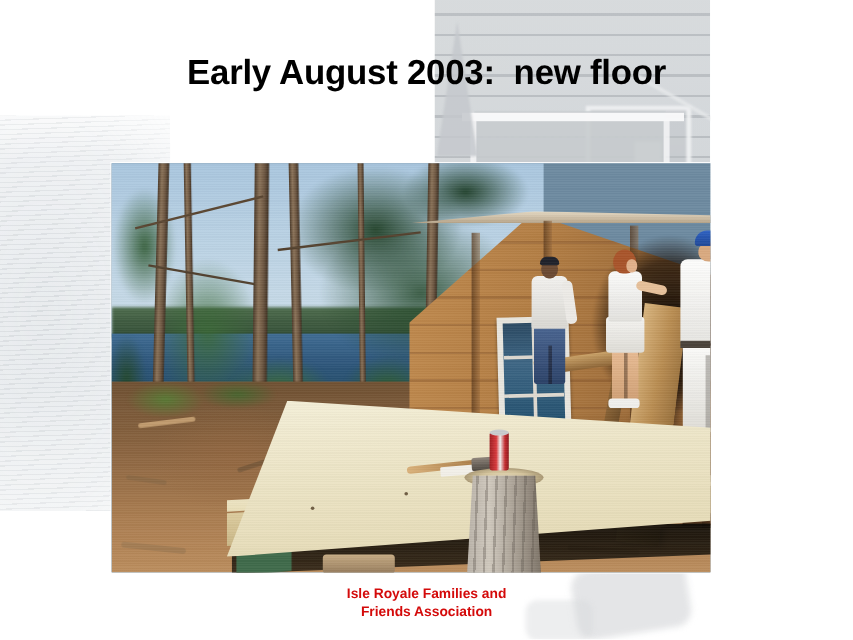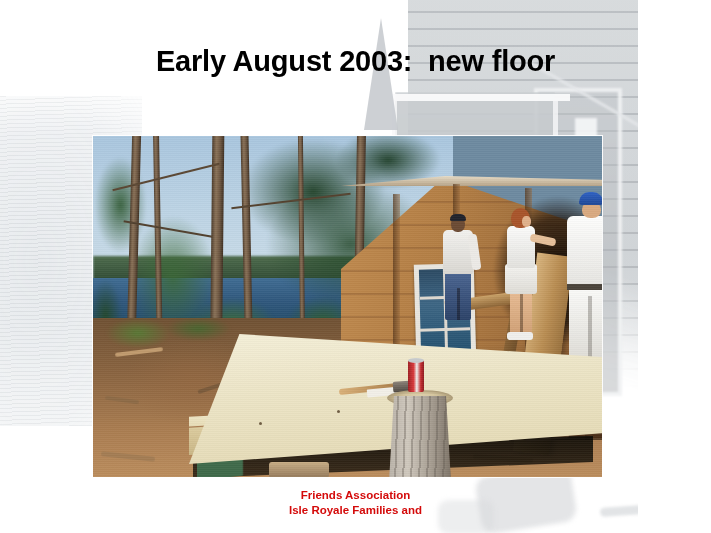--- a/index.html
+++ b/index.html
@@ -5,21 +5,21 @@
   html, body {
     margin: 0;
     padding: 0;
     background: #ffffff;
   }
   body {
     font-family: "Liberation Sans", sans-serif;
   }
   #slide {
     position: relative;
-    width: 638px;
+    width: 592px;
     height: 533px;
     overflow: hidden;
     background: #ffffff;
   }
 
   
   .bg-layer {
     position: absolute;
     inset: 0;
     overflow: hidden;
@@ -571,17 +571,17 @@
     <div class="ph hammer-head"></div>
     <div class="ph stump-top"></div>
     <div class="ph stump"></div>
     <div class="ph can"></div>
     <div class="ph can-top"></div>
 
     <div class="ph photo-grain"></div>
   </div>
 
   <div class="footer">
+    <span class="line">Isle Royale Families and</span>
     <span class="line">Friends Association</span>
-    <span class="line">Isle Royale Families and</span>
   </div>
 
 </div>
 
 </body></html>

